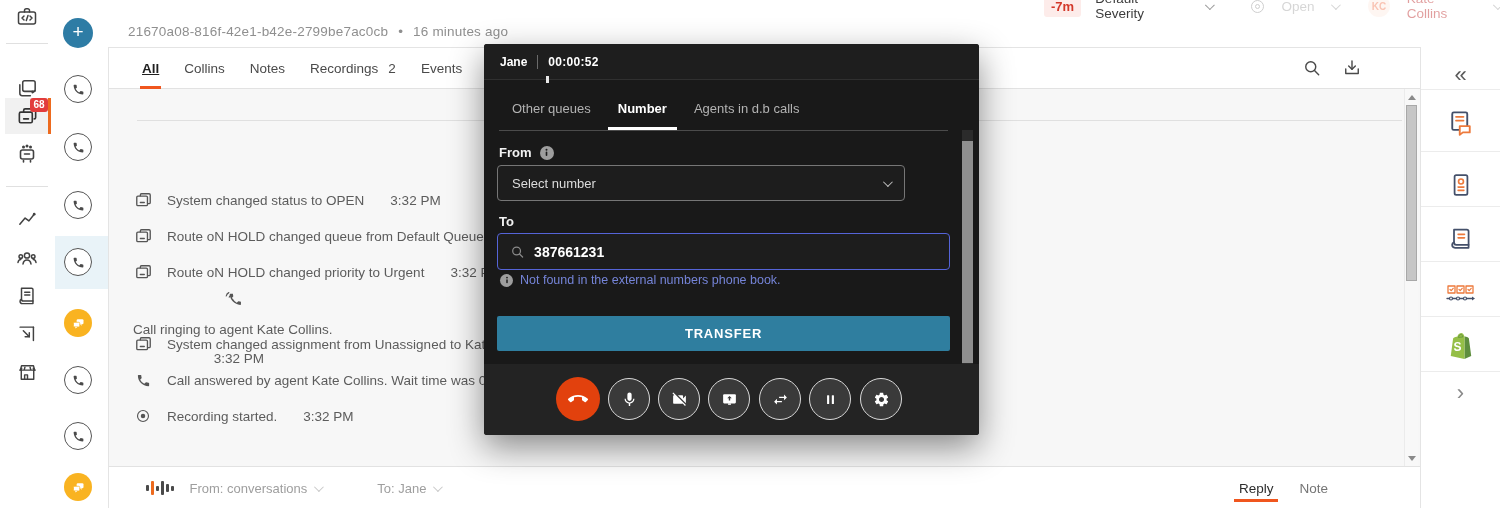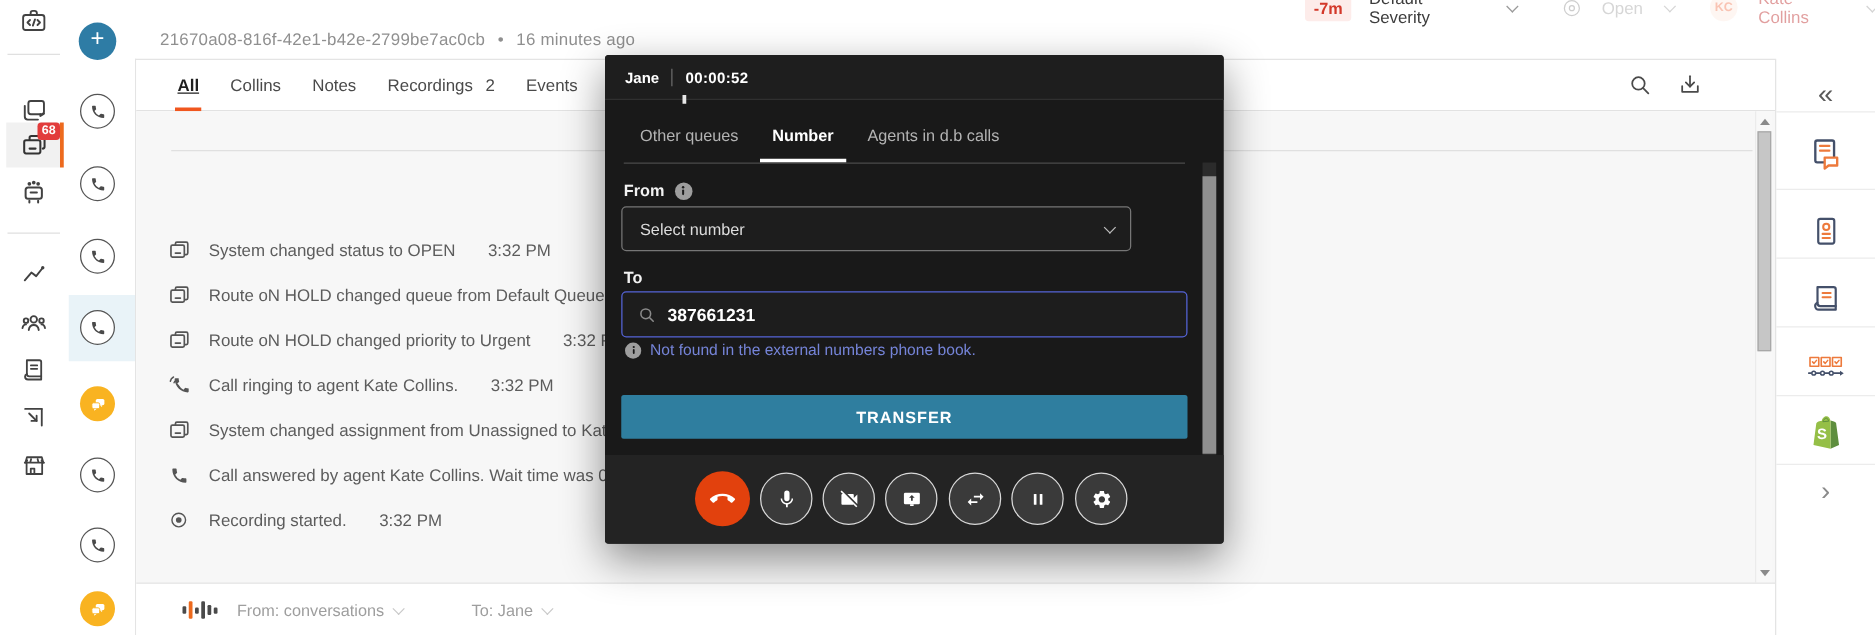--- a/index.html
+++ b/index.html
@@ -337,21 +337,21 @@
           <svg width="19" height="19" viewBox="0 0 24 24" fill="none" stroke="#555" stroke-width="1.7" stroke-linecap="round" stroke-linejoin="round">
               <path d="M8 6V5a1.5 1.5 0 0 1 1.5-1.5H19A1.5 1.5 0 0 1 20.5 5v9.5A1.5 1.5 0 0 1 19 16h-1"></path>
               <rect x="3.5" y="6.5" width="13.5" height="12" rx="1.5"></rect>
               <line x1="8" y1="14.5" x2="13" y2="14.5"></line>
             </svg>
         </span>
         <span class="tl-text">Route oN HOLD changed priority to Urgent</span>
         <span class="tl-time">3:32 PM</span>
       </div>
 
-      <div class="tl-row" style="top:201px;">
+      <div class="tl-row" style="top:201px;flex-direction:column;">
         <span class="tl-icon">
           <svg width="18" height="18" viewBox="0 0 24 24">
               <path fill="#555" d="M13.5 13.5a13 13 0 0 0 5 5l1.7-1.7a.9.9 0 0 1 .9-.2c1 .3 2 .5 3 .5v3.4c0 .5-.4.9-.9.9-7.6-.4-13.7-6.5-14.1-14.1 0-.5.4-.9.9-.9h3.4c0 1 .2 2 .5 3a.9.9 0 0 1-.2.9l-1.7 1.7z" transform="translate(-1.5,-1.5)"></path>
               <path fill="none" stroke="#555" stroke-width="1.6" stroke-linecap="round" d="M3 8c.4-2 1.6-3.6 3.4-4.5M7 9.5C7.3 8.4 8 7.5 9 7"></path>
             </svg>
         </span>
         <span class="tl-text">Call ringing to agent Kate Collins.</span>
         <span class="tl-time">3:32 PM</span>
       </div>
 
@@ -406,20 +406,28 @@
             <i style="height:5px;"></i>
         </span>
         <div class="flex" style="gap:7px;">
           <span class="composer-label">From: conversations</span>
           <span class="chev chev-light"></span>
         </div>
         <div class="flex" style="gap:7px; margin-left:48px;">
           <span class="composer-label">To: Jane</span>
           <span class="chev chev-light"></span>
         </div>
+      </div>
+      <div class="composer-tabs">
+        <div class="ctab active">
+            <span>Reply</span>
+          </div>
+        <div class="ctab">
+            <span>Note</span>
+          </div>
       </div>
     </div>
   </div>
 
   <div class="rsb">
     <div class="rsb-item" style="top:14px; height:28px;">
       <span class="glyph-chev">«</span>
     </div>
     <div class="rsb-divider" style="top:42px;"></div>
 

